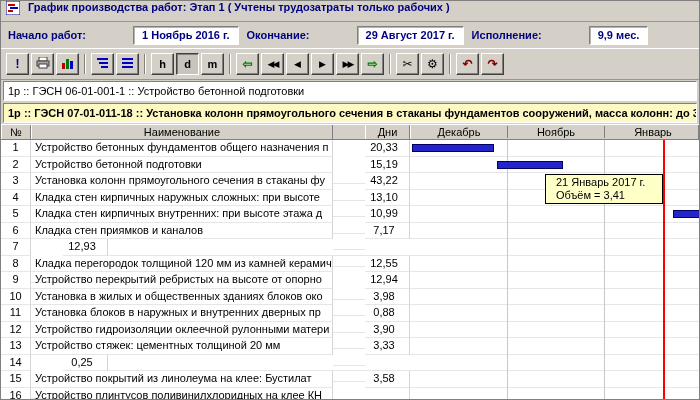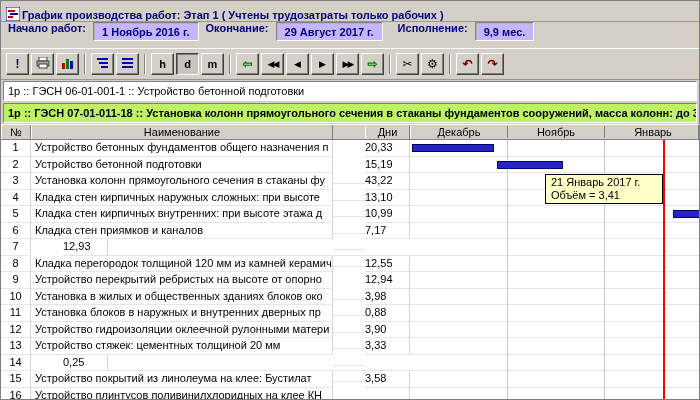--- a/index.html
+++ b/index.html
@@ -2,49 +2,49 @@
 <html><head>
 <meta charset="utf-8">
 <style>
   html,body{margin:0;padding:0;}
   .win{
     width:700px;height:400px;background:#d4d0c8;position:relative;overflow:hidden;
     font-family:"Liberation Sans",sans-serif;font-size:11px;color:#000;
     border:1px solid #808080;box-sizing:border-box;
   }
   
-  .titlebar{height:20px;display:flex;align-items:flex-end;gap:2px;padding:0 5px;
+  .titlebar{height:20px;display:flex;align-items:flex-start;gap:8px;padding:0 5px;
     border-bottom:1px solid #9a968e;color:#000080;font-weight:bold;white-space:nowrap;overflow:hidden;}
   .app-icon{width:14px;height:14px;display:inline-block;flex:0 0 auto;}
   
-  .infobar{height:26px;display:flex;gap:7px;padding:0 7px;}
+  .infobar{height:26px;display:flex;align-items:center;padding:0 7px;}
   .ilabel{color:#000080;font-weight:bold;white-space:nowrap;}
-  .field{background:#c4b5fd;border:1px solid;border-color:#808080 #fff #fff #808080;
+  .field{background:#ffffff;border:1px solid;border-color:#808080 #fff #fff #808080;
     box-shadow:inset 1px 1px 0 #b8b4ac;padding:1px 8px;color:#000080;font-weight:bold;
-    height:15px;display:flex;align-items:center;white-space:nowrap;}
+    height:15px;display:flex;align-items:center;white-space:nowrap;margin-left:47px;}
   
   .toolbar{height:30px;display:flex;align-items:center;gap:2px;padding:0 5px;
     border-top:1px solid #fff;border-bottom:1px solid #9a968e;}
   .tbtn{min-width:23px;height:22px;background:#d4d0c8;border:1px solid;
     border-color:#fff #404040 #404040 #fff;box-shadow:inset -1px -1px 0 #808080;
     display:flex;align-items:center;justify-content:center;font-size:12px;cursor:pointer;
     padding:0 2px;box-sizing:border-box;user-select:none;}
   .tbtn.pressed{border-color:#404040 #fff #fff #404040;box-shadow:inset 1px 1px 0 #808080;background:#c8c4bc;}
   .tbtn .narrow{letter-spacing:-2px;font-size:9px;}
   .green{color:#008000;font-weight:bold;}
   .maroon{color:#800000;font-weight:bold;}
   .navy{color:#000080;font-weight:bold;}
   .scale{font-weight:bold;font-size:11px;}
   .sep{width:0;height:20px;border-left:1px solid #808080;border-right:1px solid #fff;margin:0 3px;}
   
   .pathwrap{height:21px;padding:1px 2px 0 2px;box-sizing:border-box;}
   .pathwrap2{height:23px;padding:2px 2px 0 2px;box-sizing:border-box;}
   .pathrow{height:20px;background:#fff;border:1px solid;border-color:#808080 #fff #fff #808080;
     display:flex;align-items:center;padding:0 4px;white-space:nowrap;overflow:hidden;box-sizing:border-box;}
-  .pathrow.bold{font-weight:bold;background:#bef264;}
+  .pathrow.bold{font-weight:bold;background:#fef9c3;}
   
   .thead{height:16px;display:flex;background:#d4d0c8;border-top:1px solid #fff;
     border-bottom:1px solid #808080;box-sizing:border-box;}
   .hc{display:flex;align-items:center;justify-content:center;border-right:1px solid #808080;
     border-left:1px solid #fff;box-sizing:border-box;font-size:11px;white-space:nowrap;overflow:hidden;}
   .c-num{width:30px;flex:0 0 auto;}
   .c-name{width:302px;flex:0 0 auto;}
   .c-exec{width:32px;flex:0 0 auto;margin-top:43px;}
   .c-days{width:45px;flex:0 0 auto;}
   .c-gantt{flex:1 1 auto;}
@@ -52,27 +52,27 @@
   .mcell{width:97px;flex:0 0 auto;display:flex;align-items:center;justify-content:center;
     border-right:1px solid #808080;box-sizing:border-box;}
   
   .rows{height:264px;background:#fff;position:relative;overflow:hidden;}
   .trow{display:flex;height:16.5px;box-sizing:border-box;}
   .tc{border-right:1px solid #d4d4d4;border-bottom:1px solid #e6e6e6;box-sizing:border-box;
     white-space:nowrap;overflow:hidden;line-height:15.5px;font-size:11px;}
   .tc.c-num{text-align:center;}
   .tc.c-name{padding-left:4px;}
   .tc.c-exec{text-align:center;}
-  .tc.c-days{text-align:left;padding-right:6px;}
+  .tc.c-days{text-align:center;padding-right:6px;}
   .tc.c-gantt{border-right:none;}
   .vline{position:absolute;top:0;bottom:0;width:1px;background:#c8c8c8;}
   .redline{position:absolute;top:0;bottom:0;width:2px;z-index:3;}
   .bar{position:absolute;height:8px;z-index:2;border:1px solid #000066;box-sizing:border-box;}
   .tooltip{position:absolute;left:544px;top:34px;width:118px;height:30px;z-index:5;
-    border:1px solid #000;box-sizing:border-box;padding:1px 0 0 5px;line-height:13px;font-size:11px;}
+    border:1px solid #000;box-sizing:border-box;padding:1px 0 0 10px;line-height:13px;font-size:11px;}
 </style>
 </head>
 <body>
 
 <div class="win">
 
   <div class="titlebar">
     <span class="app-icon">
       <svg width="14" height="14" viewBox="0 0 14 14">
           <rect x="0" y="0" width="14" height="14" fill="#fff" stroke="#000080"></rect>
@@ -80,21 +80,21 @@
           <rect x="4" y="6" width="8" height="2" fill="#0000c0"></rect>
           <rect x="2" y="9" width="5" height="2" fill="#c00000"></rect>
         </svg>
     </span>
     <span style="color: rgb(0, 0, 128);">График производства работ:  Этап 1  ( Учтены трудозатраты только рабочих )</span>
   </div>
 
   <div class="infobar">
     <span class="ilabel">Начало работ:</span>
     <span class="field">1 Ноябрь 2016 г.</span>
-    <span class="ilabel" style="margin-left:0;">Окончание:</span>
+    <span class="ilabel" style="margin-left:8px;">Окончание:</span>
     <span class="field">29 Август 2017 г.</span>
     <span class="ilabel" style="margin-left:8px;">Исполнение:</span>
     <span class="field">9,9 мес.</span>
   </div>
 
   <div class="toolbar">
     <div class="tbtn navy">
         <span>!</span>
       </div>
     <div class="tbtn">

